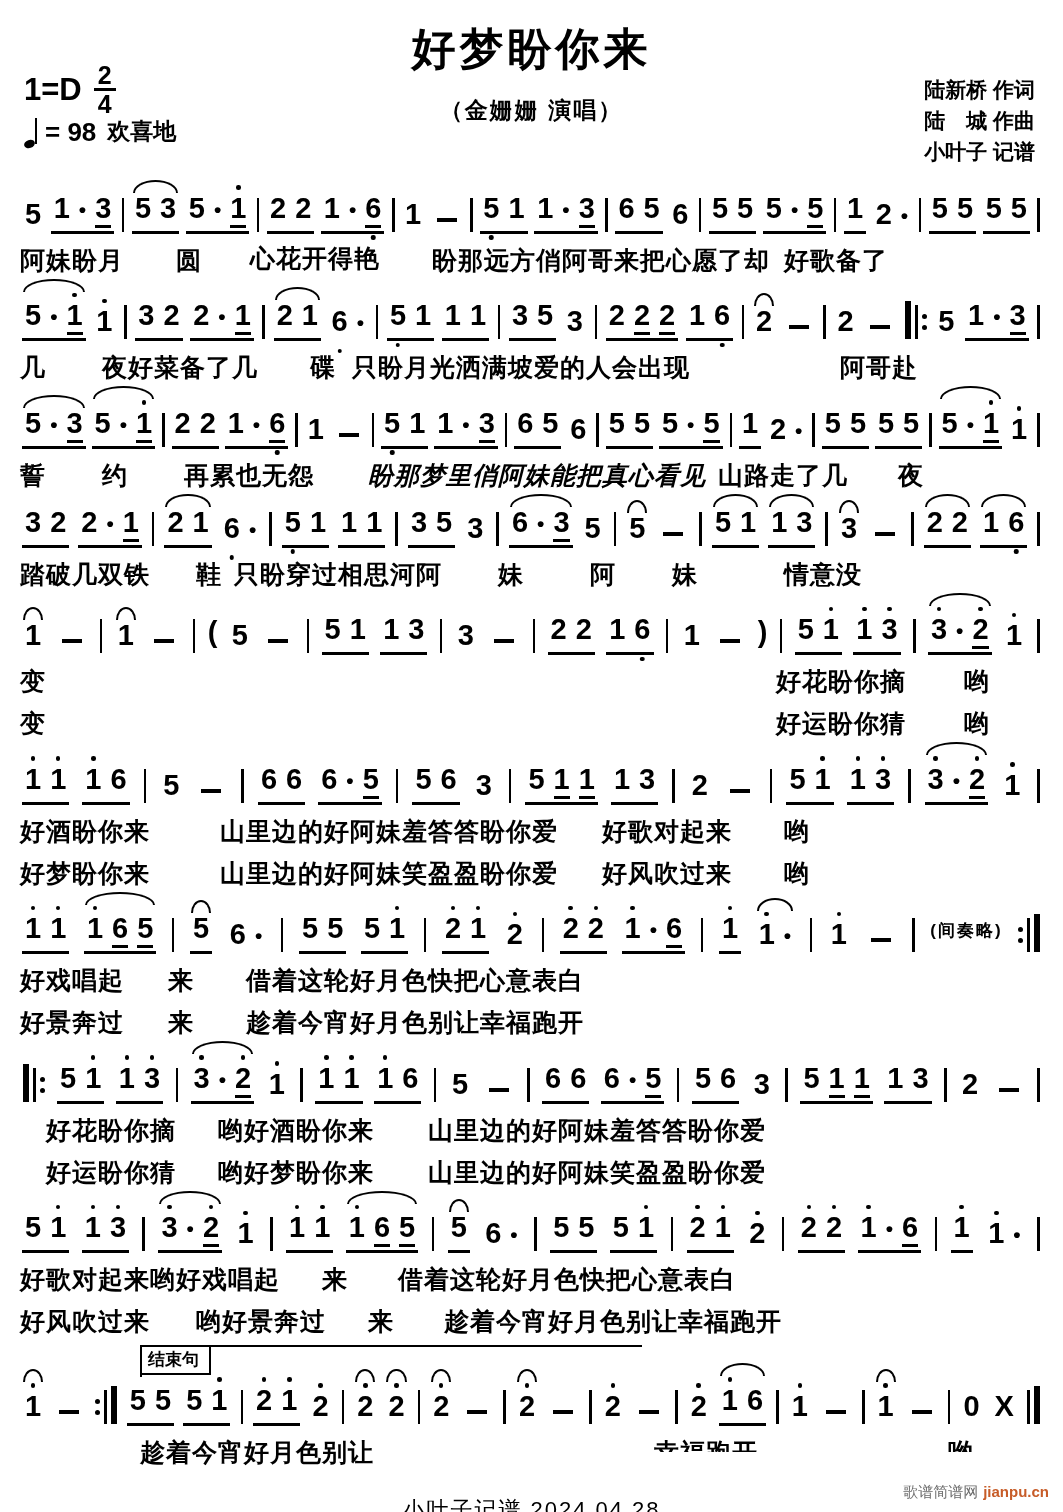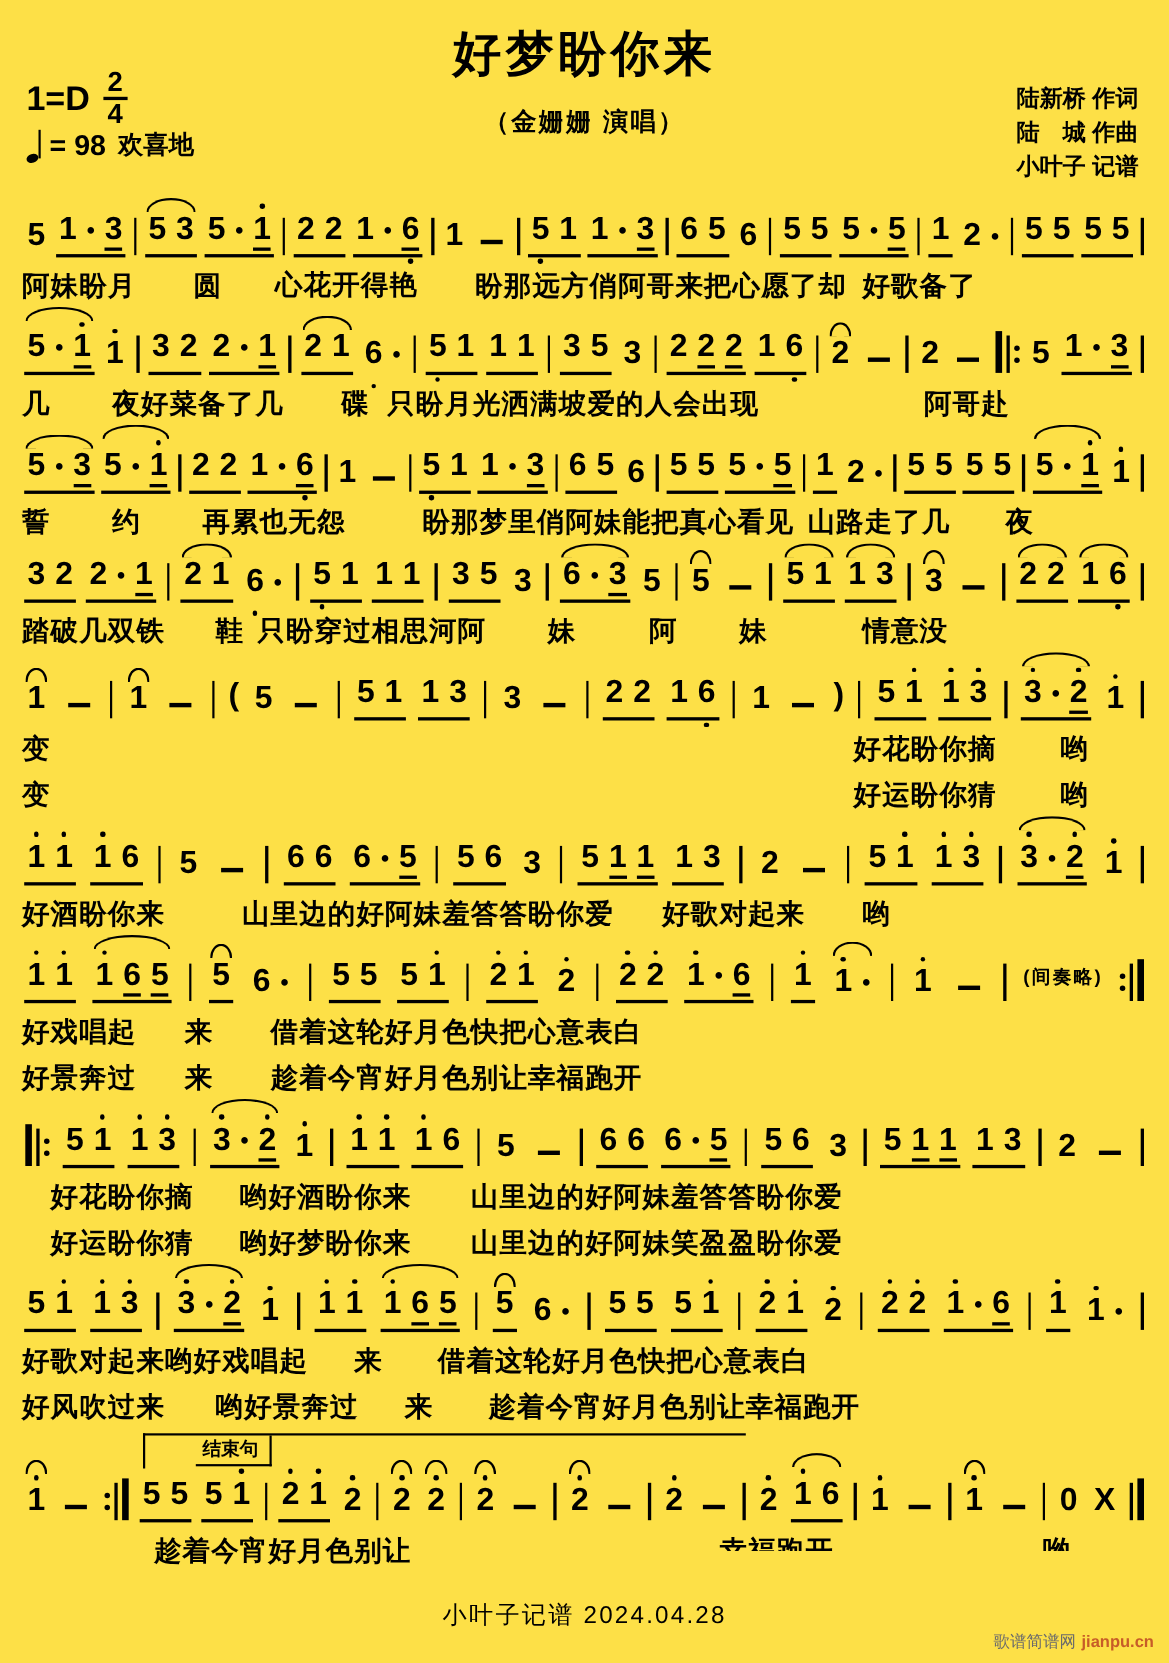--- a/index.html
+++ b/index.html
@@ -1,16 +1,16 @@
 <!DOCTYPE html>
 <html><head>
 <meta charset="utf-8">
 <style>
   html,body{margin:0;padding:0;background:#e8e8e8;}
-  .page{position:relative;width:1063px;height:1512px;margin:0 auto;background:#fde047;color:#000;
+  .page{position:relative;width:1063px;height:1512px;margin:0 auto;background:#ffffff;color:#000;
         font-family:"Liberation Sans",sans-serif;overflow:hidden;}
   
   .header{position:relative;height:168px;}
   .title{text-align:center;font-size:44px;font-weight:700;padding-top:20px;letter-spacing:4px;}
   .subtitle{text-align:center;font-size:23px;font-weight:700;margin-top:16px;letter-spacing:2px;}
   .keysig{position:absolute;left:24px;top:62px;font-size:31px;font-weight:700;display:flex;align-items:center;}
   .frac{display:inline-flex;flex-direction:column;align-items:center;margin-left:12px;font-size:25px;line-height:1.05;}
   .frac .ft{border-bottom:3px solid #000;padding:0 4px;}
   .tempo{position:absolute;left:24px;top:116px;font-size:26px;font-weight:700;display:flex;align-items:flex-end;gap:7px;text-align:center;}
   .qnote{position:relative;width:14px;height:30px;display:inline-block;}
@@ -37,21 +37,21 @@
   .barc{display:inline-flex;align-items:flex-end;gap:4px;margin:0 1px 2px;}
   .bv{width:2.5px;height:34px;background:#000;}
   .bthick{width:6px;height:38px;background:#000;}
   .rdots{display:flex;flex-direction:column;gap:6px;margin-bottom:9px;}
   .rdot{width:5px;height:5px;border-radius:50%;background:#000;}
   .txtc{font-size:29px;font-weight:700;margin-bottom:6px;}
   .smalltxt{font-size:17px;margin-bottom:12px;letter-spacing:2px;}
   .lyr{margin-top:11px;font-size:25px;font-weight:700;line-height:31px;white-space:nowrap;letter-spacing:1px;}
   .seg{display:inline-block;vertical-align:top;}
   .clip{height:15px;overflow:hidden;}
-  .endbox{position:absolute;top:8px;left:110px;width:500px;height:30px;border-top:2.5px solid #000;border-left:2.5px solid #000;padding-left:46px;}
+  .endbox{position:absolute;top:8px;left:120px;width:500px;height:30px;border-top:2.5px solid #000;border-left:2.5px solid #000;}
   .endlabel{display:inline-block;font-size:17px;font-weight:700;padding:1px 10px 2px 6px;border-right:2.5px solid #000;border-bottom:2.5px solid #000;}
   
   .footnote{text-align:center;font-size:22px;margin-top:27px;font-weight:500;letter-spacing:2px;}
   .watermark{position:absolute;right:14px;bottom:10px;font-size:15px;}
   .wm-site{color:#6b6b6b;}
   .wm-url{color:#c75c28;margin-left:5px;font-weight:700;margin-top:32px;}
 </style>
 </head>
 <body>
 
@@ -575,21 +575,21 @@
           <span class="grp">
             <span class="note">
               <span class="da"></span>
               <span class="dg">1</span>
             </span>
           </span>
           <span class="barc">
             <span class="bv"></span>
           </span>
         </div>
-        <div class="lyr"><span class="seg">誓</span><span class="seg" style="margin-left: 56px;">约</span><span class="seg" style="margin-left: 56px;">再累也无怨</span><span class="seg" style="margin-left: 70px;">盼那梦里俏阿妹能把真心看见</span><span class="seg" style="margin-left: 12px;">山路走了几</span><span class="seg" style="margin-left: 50px;">夜</span></div>
+        <div class="lyr"><span class="seg">誓</span><span class="seg" style="margin-left: 56px;">约</span><span class="seg" style="margin-left: 56px;">再累也无怨</span><span class="seg" style="margin-left: 54px; font-style: italic;">盼那梦里俏阿妹能把真心看见</span><span class="seg" style="margin-left: 12px;">山路走了几</span><span class="seg" style="margin-left: 50px;">夜</span></div>
       </div>
       <div class="sys">
         <div class="noterow">
           <span class="grp u1">
             <span class="note">
               <span class="dg">3</span>
             </span>
             <span class="note">
               <span class="dg">2</span>
             </span>
@@ -1038,20 +1038,21 @@
             <span class="note">
               <span class="da"></span>
               <span class="dg">1</span>
             </span>
           </span>
           <span class="barc">
             <span class="bv"></span>
           </span>
         </div>
         <div class="lyr"><span class="seg">好酒盼你来</span><span class="seg" style="margin-left: 70px;">山里边的好阿妹羞答答盼你爱</span><span class="seg" style="margin-left: 44px;">好歌对起来</span><span class="seg" style="margin-left: 52px;">哟</span></div>
+        <div class="lyr"><span class="seg">好梦盼你来</span><span class="seg" style="margin-left: 70px;">山里边的好阿妹笑盈盈盼你爱</span><span class="seg" style="margin-left: 44px;">好风吹过来</span><span class="seg" style="margin-left: 52px;">哟</span></div>
       </div>
       <div class="sys">
         <div class="noterow">
           <span class="grp u1">
             <span class="note">
               <span class="da"></span>
               <span class="dg">1</span>
             </span>
             <span class="note">
               <span class="da"></span>

